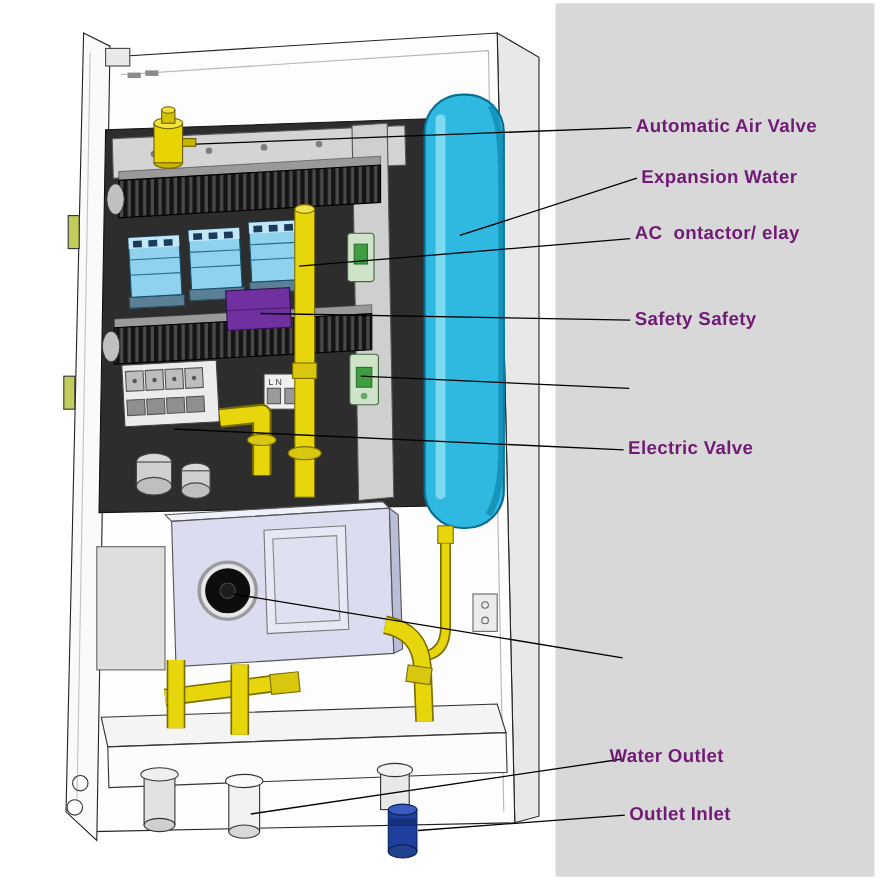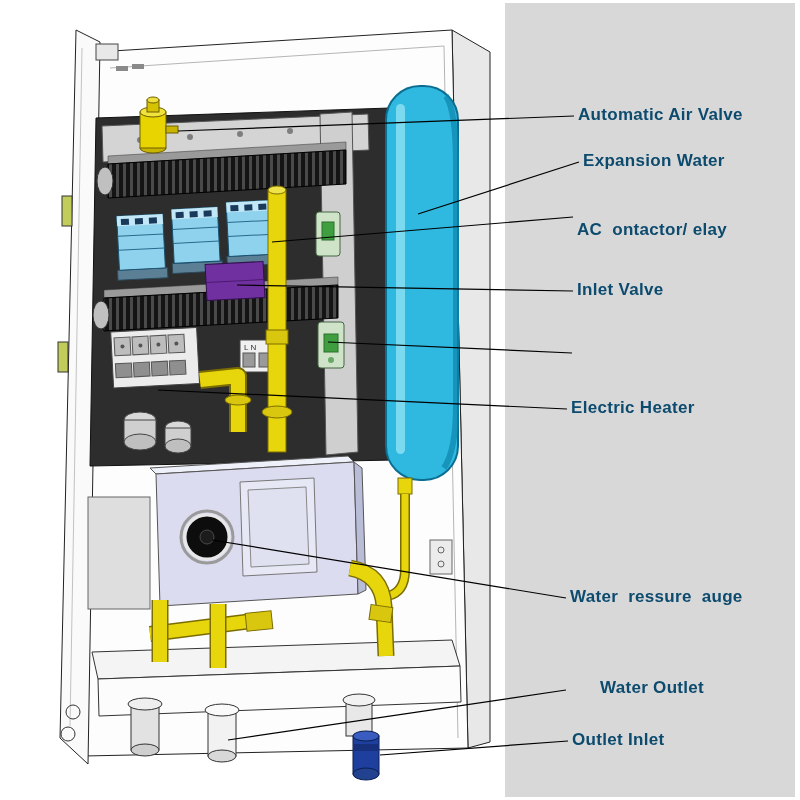--- a/index.html
+++ b/index.html
@@ -4,21 +4,21 @@
 <style>
   :root{
     --panel:#d8d8d8; --tank:#2fb9e0; --pipe:#e8d60c; --contactor:#8ed2ee;
     --safety:#7030a0; --controlbox:#dcdcf0; --inlet:#1e3f9e; --valve:#e8d400; --line:#000000;
   }
   html,body{margin:0;padding:0;background:#fff;}
   .stage{position:relative;width:800px;height:800px;background:#fff;overflow:hidden;
          font-family:"Liberation Sans",sans-serif;}
   .label-panel{position:absolute;left:505px;top:3px;width:290px;height:794px;background:var(--panel);}
   svg{position:absolute;left:0;top:0;}
-  .label{position:absolute;font:700 17px "Liberation Sans",sans-serif;color:#0c4a6e;
+  .label{position:absolute;font:700 17px "Liberation Sans",sans-serif;color:#701a75;
          letter-spacing:.3px;white-space:pre;}
   
   .f-tank{fill:var(--tank);stroke:#0b6e91;stroke-width:2;}
   .f-pipe{fill:var(--pipe);stroke:#7a6c00;}
   .s-pipe{stroke:var(--pipe);fill:none;}
   .s-pipeo{stroke:#7a6c00;fill:none;}
   .f-contactor{fill:var(--contactor);stroke:#17506e;}
   .f-safety{fill:var(--safety);stroke:#32104e;}
   .f-box{fill:var(--controlbox);stroke:#555;}
   .f-inlet{fill:var(--inlet);stroke:#0a1f50;}
@@ -244,20 +244,19 @@
       <line class="ld" x1="328" y1="342" x2="572" y2="353"></line>
       <line class="ld" x1="158" y1="390" x2="567" y2="409"></line>
       <line class="ld" x1="212" y1="540" x2="566" y2="598"></line>
       <line class="ld" x1="228" y1="740" x2="566" y2="690"></line>
       <line class="ld" x1="380" y1="755" x2="568" y2="741"></line>
     </g>
   </svg>
 
   <div class="label" style="left:578px;top:105px">Automatic Air Valve</div>
   <div class="label" style="left:583px;top:151px">Expansion Water</div>
-  <div class="label" style="left:577px;top:220px">AC  ontactor/ elay</div>
-  <div class="label" style="left:577px;top:280px">Inlet Valve</div>
-  <div class="label" style="left:571px;top:398px">Electric Heater</div>
-  <div class="label" style="left:570px;top:587px">Water  ressure  auge</div>
-  <div class="label" style="left:600px;top:678px">Water Outlet</div>
+  <div class="label" style="left:577px;top:202px">AC  ontactor/ elay</div>
+  <div class="label" style="left:577px;top:280px">Safety Safety</div>
+  <div class="label" style="left:571px;top:398px">Electric Valve</div>
+  <div class="label" style="left:554px;top:678px">Water Outlet</div>
   <div class="label" style="left:572px;top:730px">Outlet Inlet</div>
 
 </div>
 
 </body></html>

